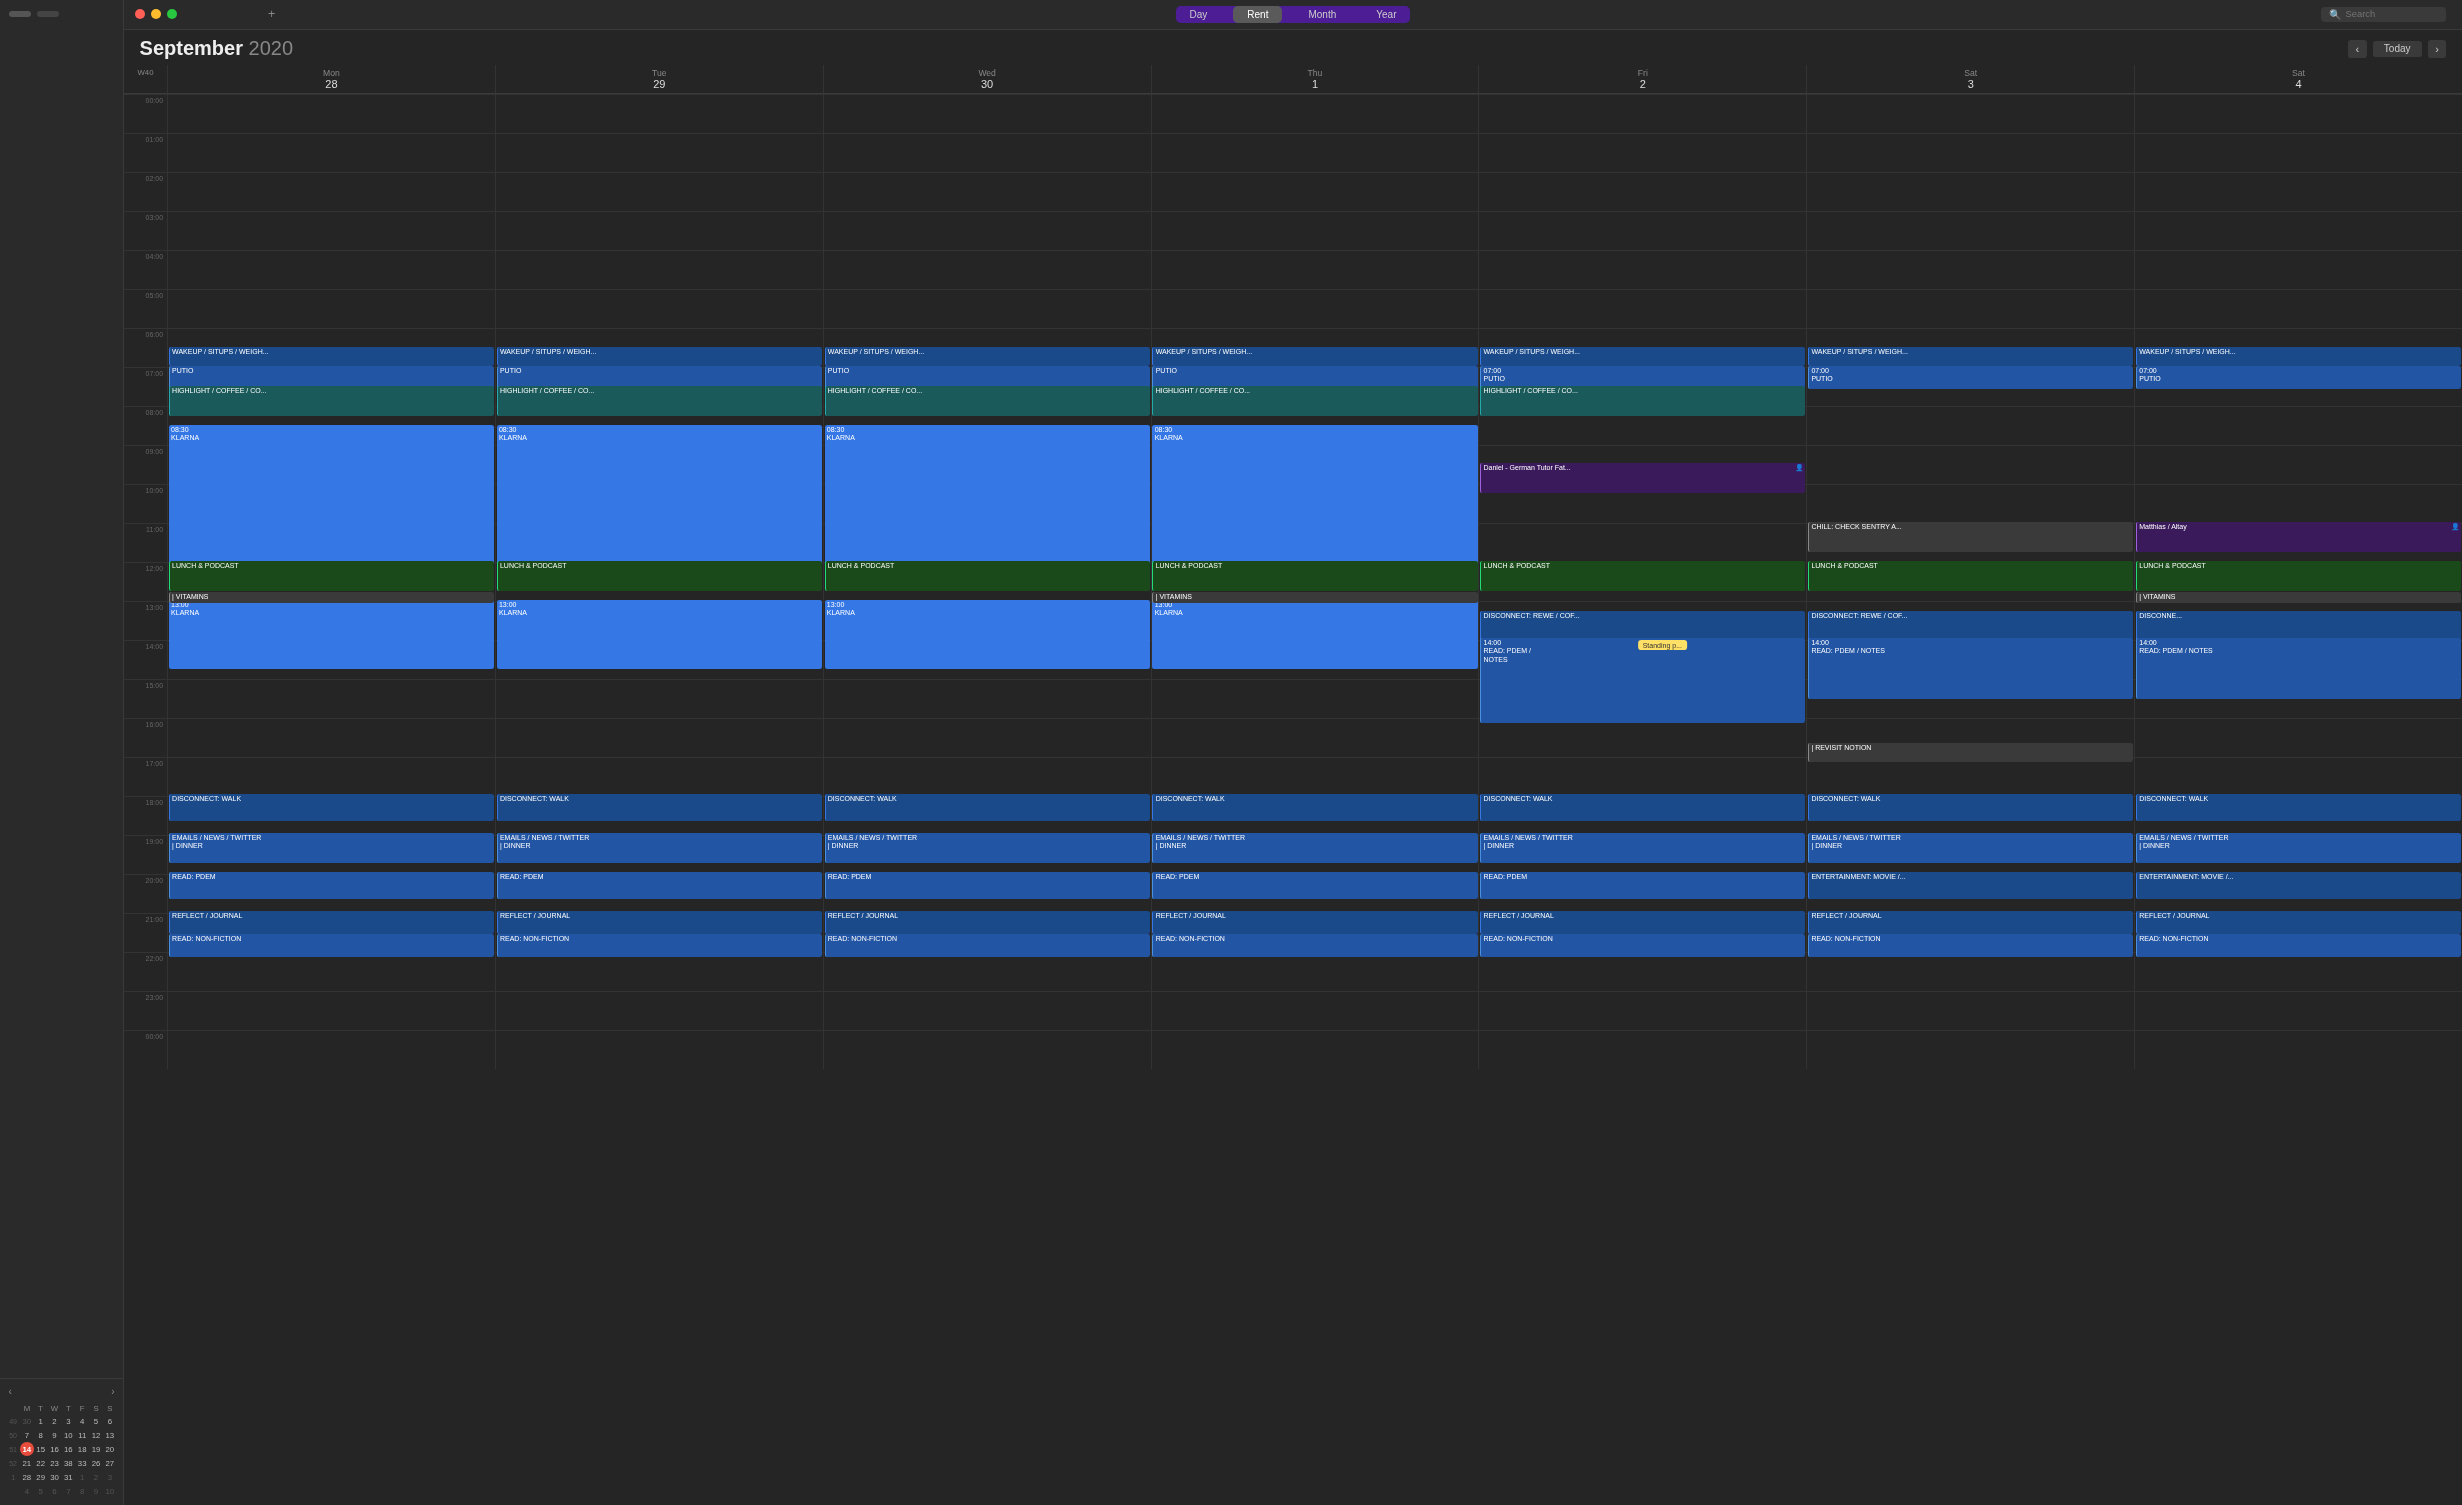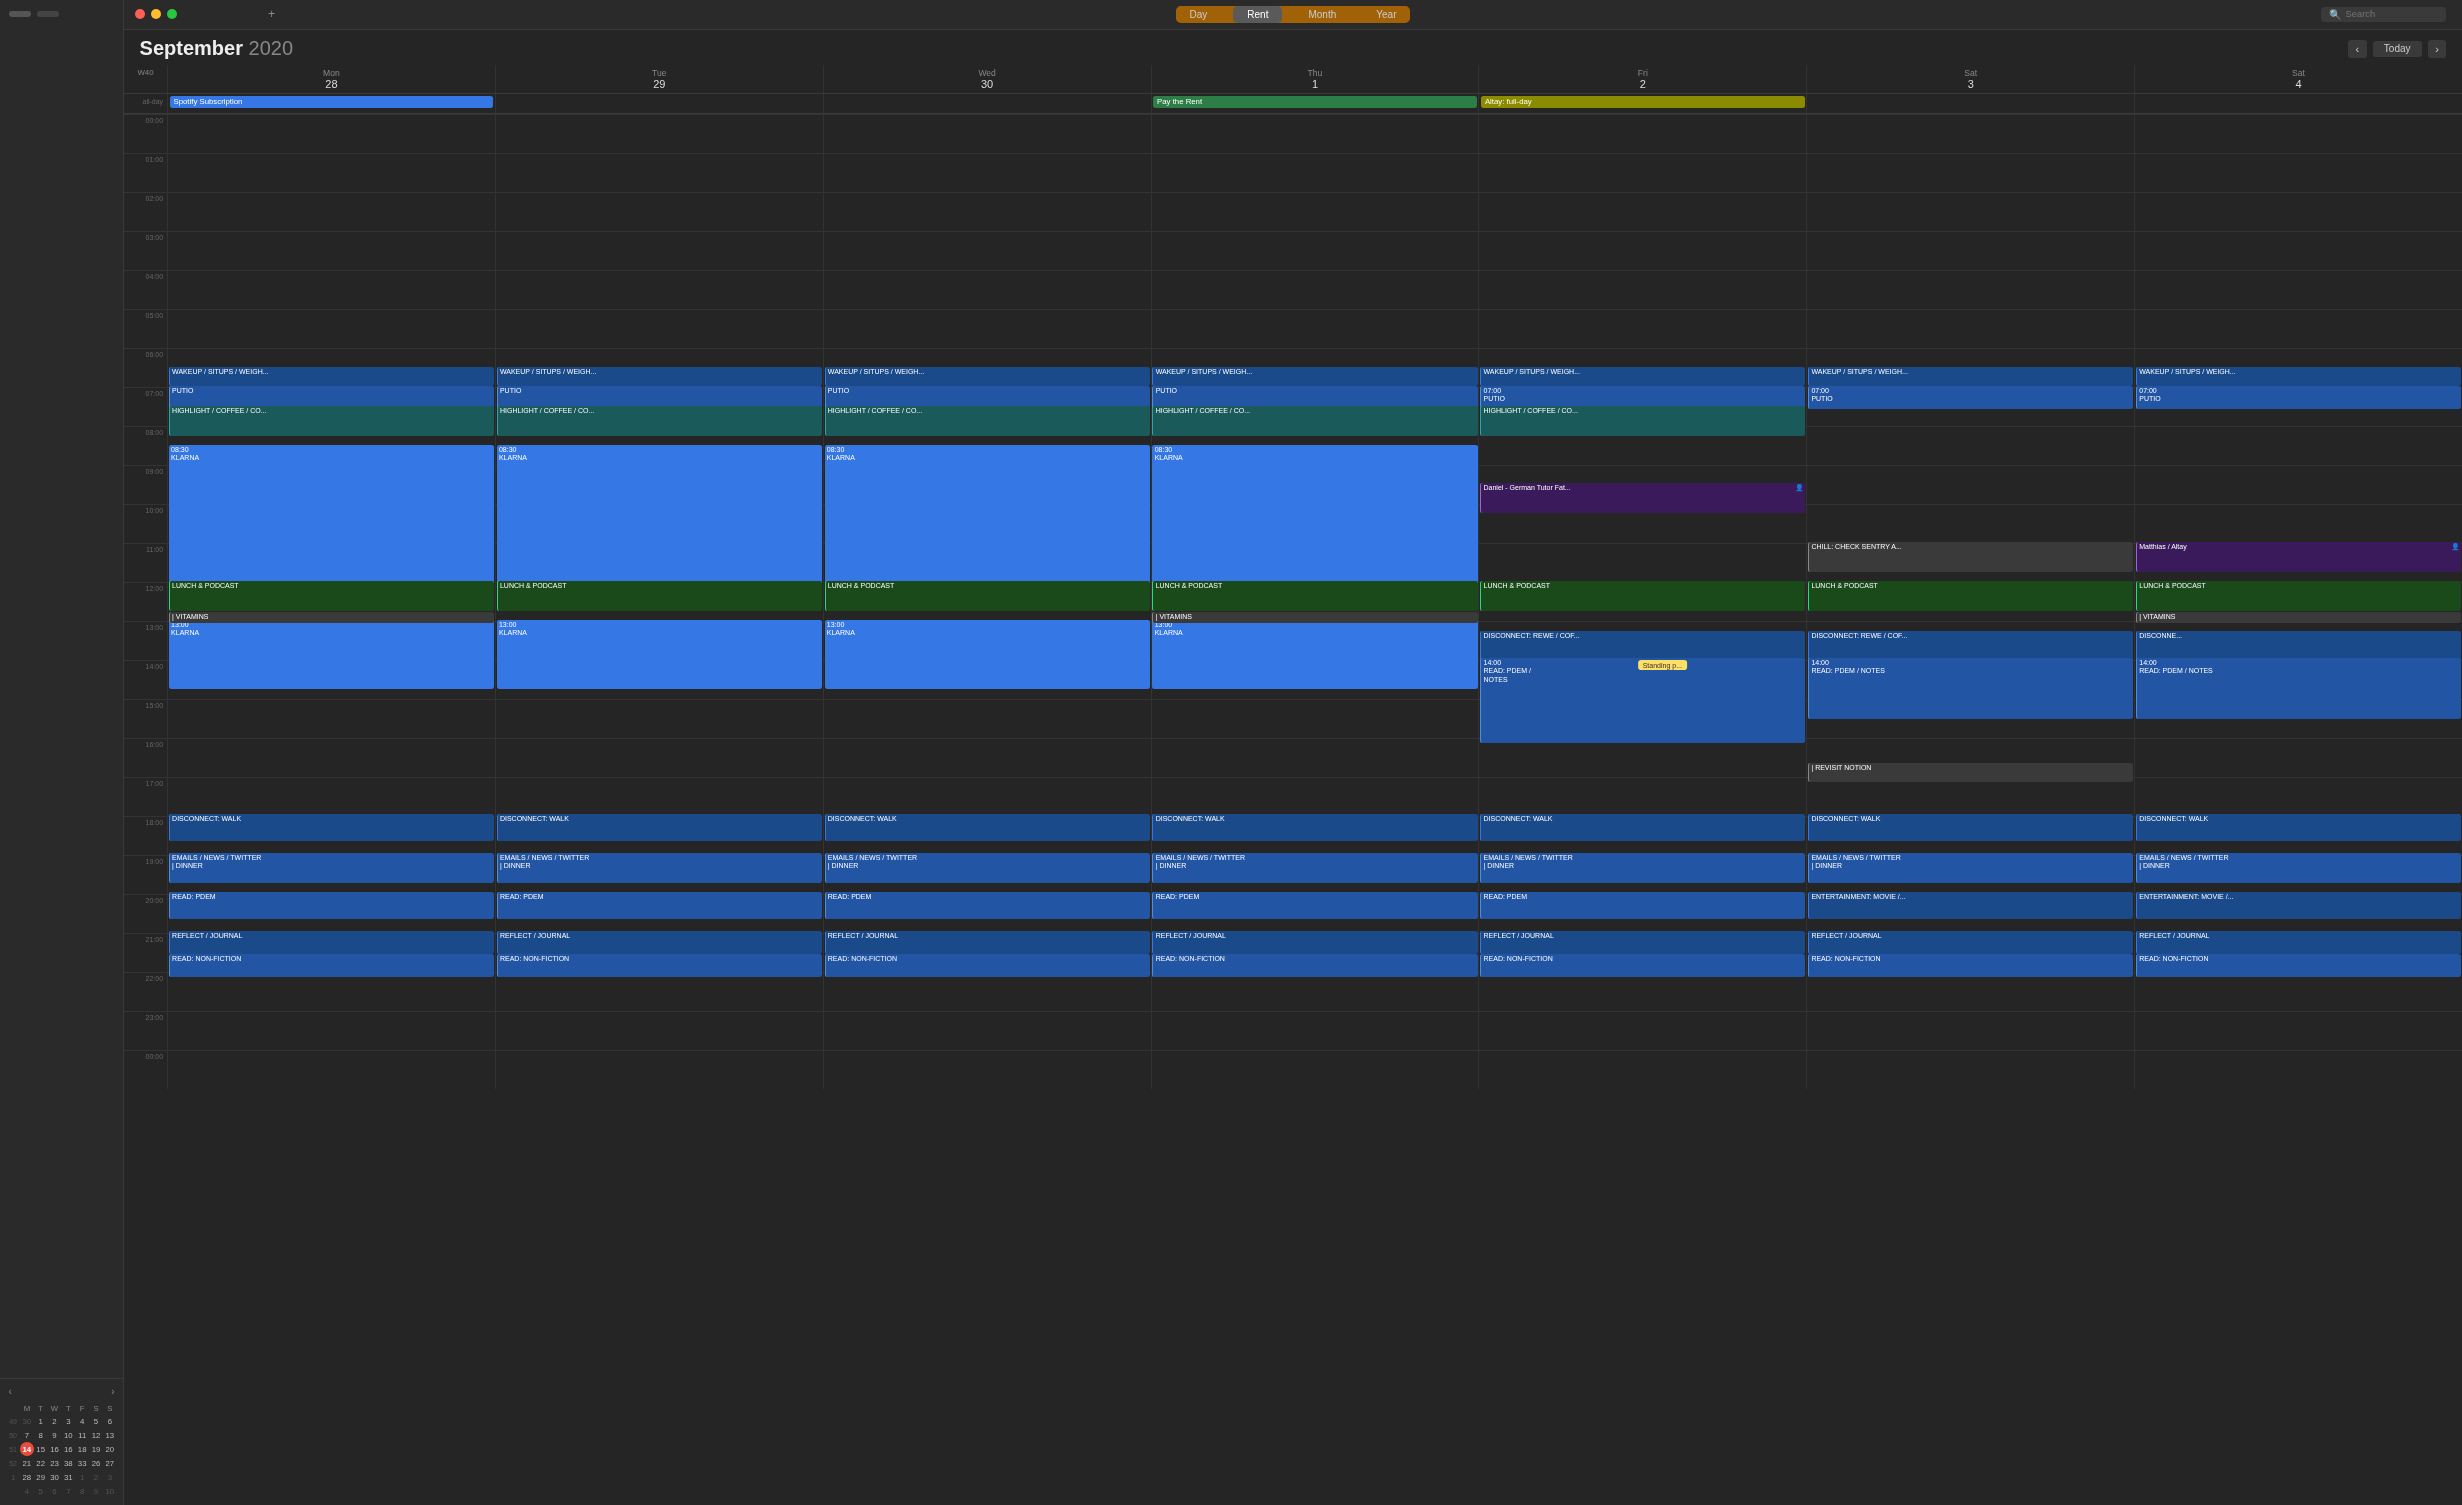--- a/index.html
+++ b/index.html
@@ -153,21 +153,21 @@
     .titlebar-add {
       position: absolute;
       left: 144px;
       color: #888;
       font-size: 12.4px;
       cursor: pointer;
     }
     .view-switcher {
       display: flex;
       gap: 12px;
-      background: #a16207;
+      background: #4c1d95;
       border-radius: 4.7px;
       overflow: hidden;
     }
     .view-btn {
       padding: 3.1px 14px;
       font-size: 10px;
       color: #ccc;
       background: none;
       border: none;
       cursor: pointer;
@@ -529,36 +529,20 @@
       <div class="day-col-header">
         <div class="day-name">Sat</div>
           <div class="day-num">3</div>
       </div>
       <div class="day-col-header">
         <div class="day-name">Sat</div>
           <div class="day-num">4</div>
       </div>
     </div>
 
-    <div class="allday-row">
-      <div class="allday-label">all-day</div>
-      <div class="allday-cell">
-        <div class="allday-event blue">Spotify Subscription</div>
-      </div>
-      <div class="allday-cell"></div>
-      <div class="allday-cell"></div>
-      <div class="allday-cell">
-        <div class="allday-event green">Pay the Rent</div>
-      </div>
-      <div class="allday-cell">
-        <div class="allday-event yellow-olive">Altay: full-day</div>
-      </div>
-      <div class="allday-cell"></div>
-      <div class="allday-cell"></div>
-    </div>
 
     <div class="time-grid-wrapper">
       <div class="time-grid" id="time-grid">
 
       <div class="time-col">
             <div class="time-slot-label">00:00</div>
             <div class="time-slot-label">01:00</div>
             <div class="time-slot-label">02:00</div>
             <div class="time-slot-label">03:00</div>
             <div class="time-slot-label">04:00</div>

